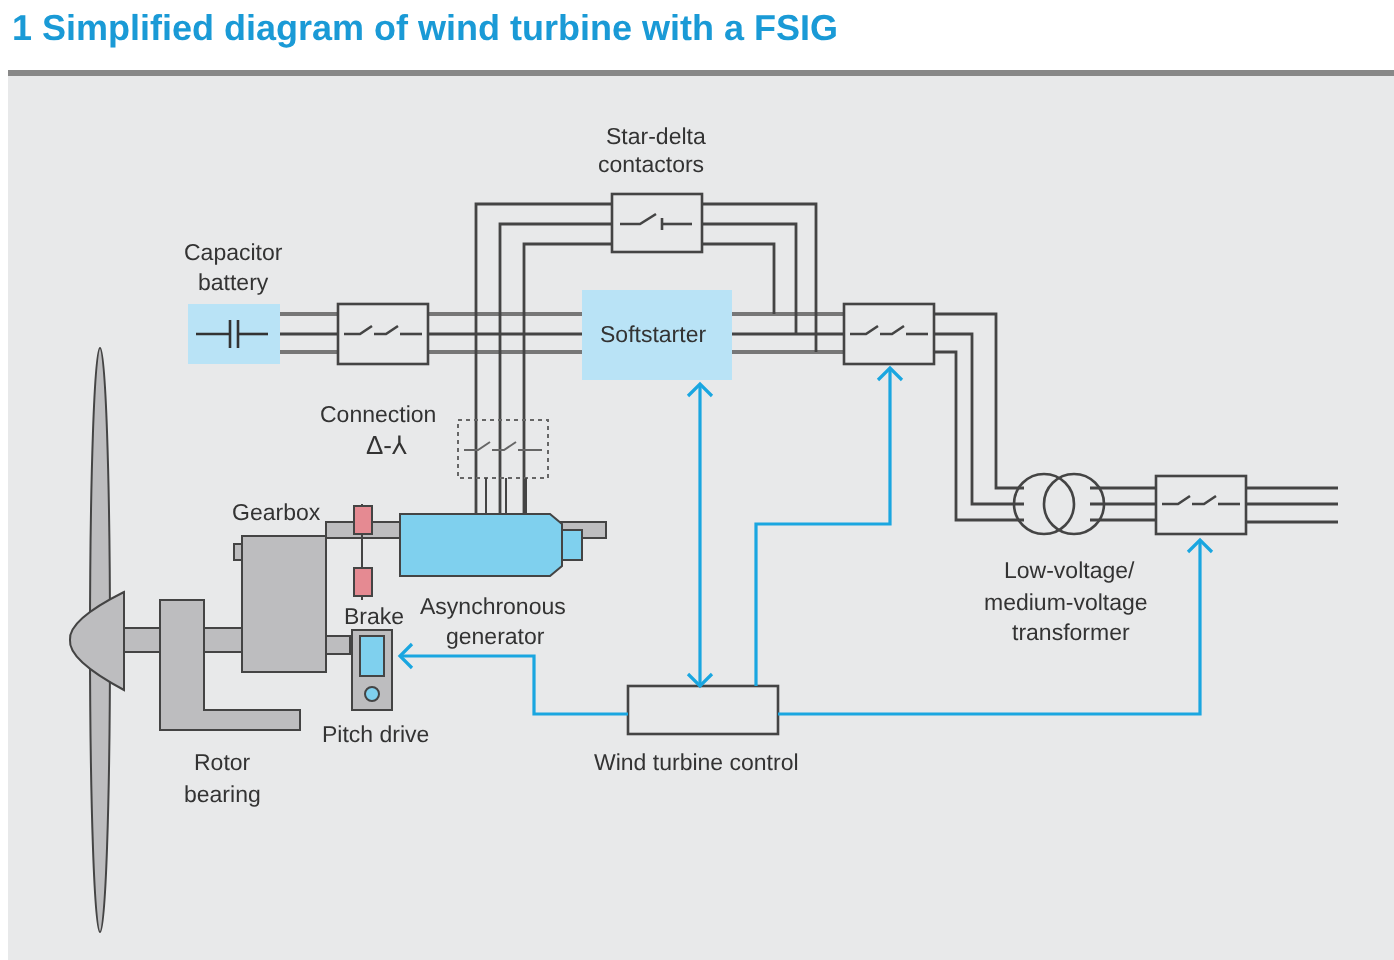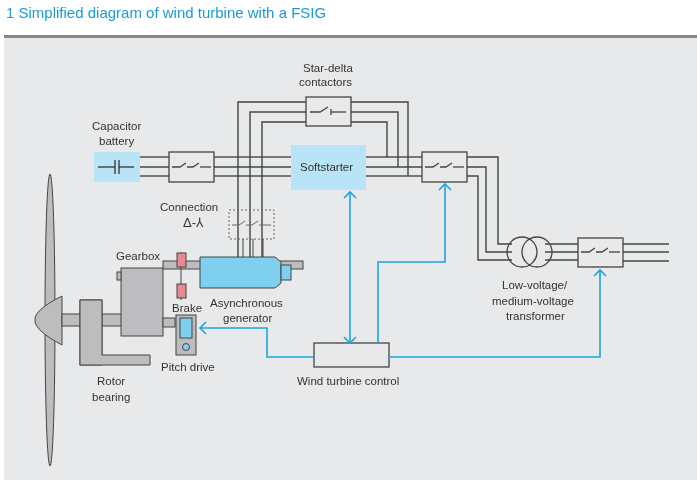--- a/index.html
+++ b/index.html
@@ -1,16 +1,16 @@
 <!DOCTYPE html>
 <html><head>
 <meta charset="utf-8">
 <style>
   body { margin:0; width:697px; height:480px; background:#ffffff; font-family:"Liberation Sans", sans-serif; overflow:hidden; }
-  .title { position:absolute; left:6px; top:4px; font-size:15px; font-weight:normal; color:#1a9ad6; }
+  .title { position:absolute; left:6px; top:4px; font-size:18px; font-weight:bold; color:#1a9ad6; }
   .panel { position:absolute; left:4px; top:35px; width:693px; height:445px; background:#e8e9ea; border-top:3px solid #888; }
   svg { position:absolute; left:0; top:0; }
   svg text { font-family:"Liberation Sans", sans-serif; font-size:11.5px; fill:#333; }
 </style>
 </head>
 <body>
 
 <div class="title">1  Simplified diagram of wind turbine with a FSIG</div>
 <div class="panel"></div>
 

